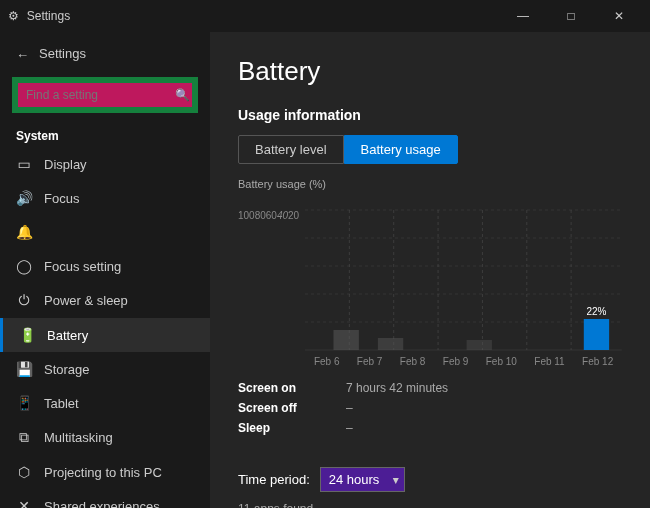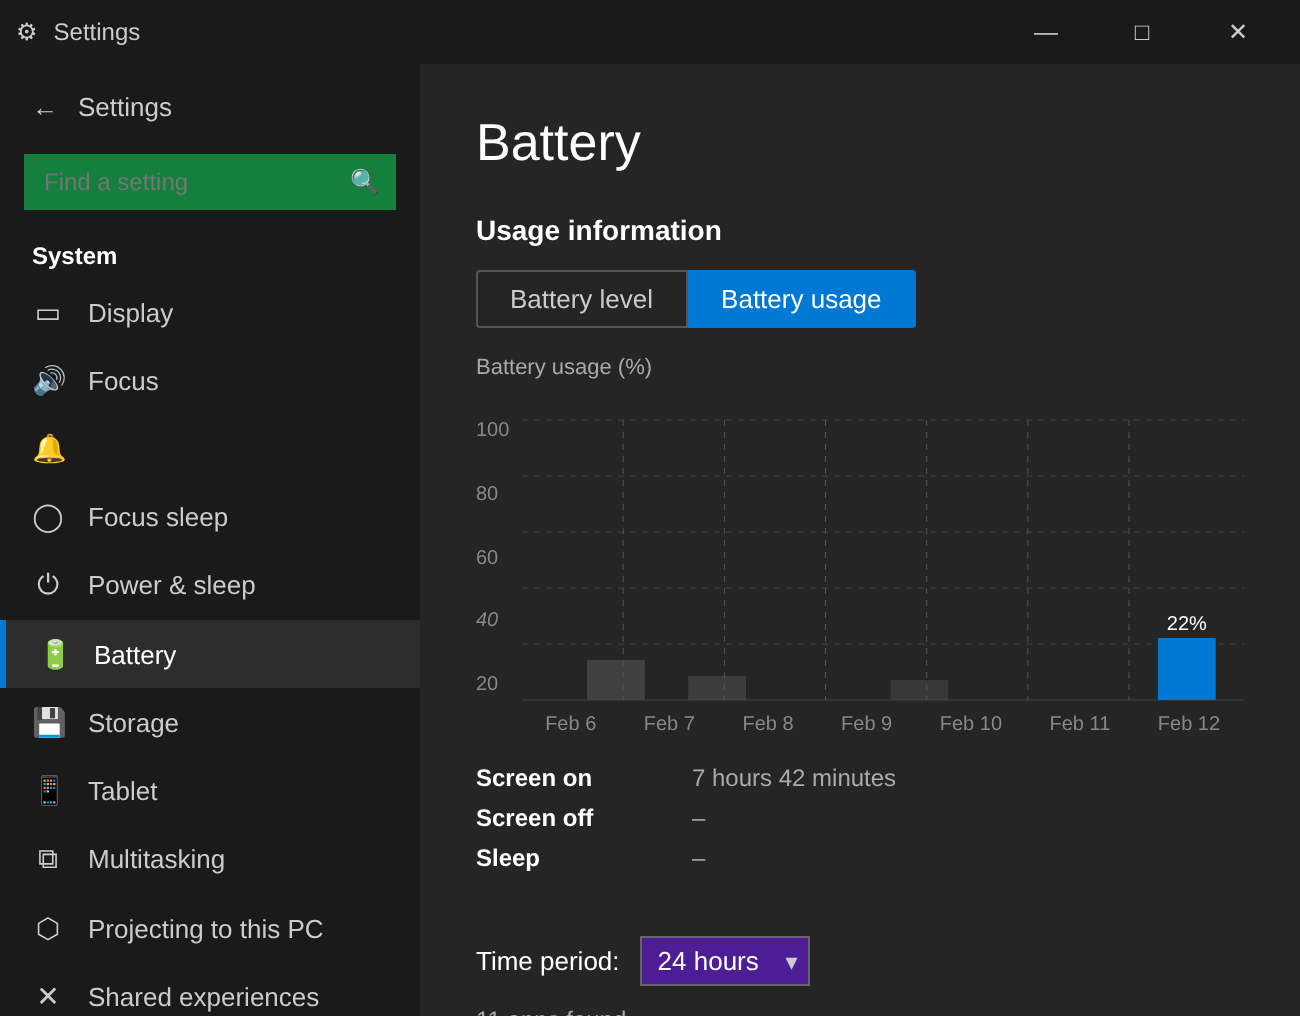--- a/index.html
+++ b/index.html
@@ -65,22 +65,22 @@
       font-size: 13px;
       color: #ccc;
       cursor: pointer;
     }
     .sidebar-search {
       margin: 6px 12px 10px;
       position: relative;
     }
     .sidebar-search input {
       width: 100%;
-      background: #15803d;
-      border: 2px solid #15803d;
+      background: #be185d;
+      border: 6px solid #15803d;
       color: #fff;
       padding: 5px 30px 5px 8px;
       font-size: 12px;
       outline: none;
     }
     .sidebar-search-icon {
       position: absolute;
       right: 8px;
       top: 50%;
       transform: translateY(-50%);
@@ -279,21 +279,21 @@
     </div>
     <div class="sidebar-item">
       <span class="icon">🔊</span>
       <span>Focus</span>
     </div>
     <div class="sidebar-item">
       <span class="icon">🔔</span>
     </div>
     <div class="sidebar-item">
       <span class="icon">◯</span>
-      <span>Focus sleep</span>
+      <span>Focus setting</span>
     </div>
     <div class="sidebar-item">
       <span class="icon">⏻</span>
       <span>Power &amp; sleep</span>
     </div>
     <div class="sidebar-item active">
       <span class="icon">🔋</span>
       <span>Battery</span>
     </div>
     <div class="sidebar-item">
@@ -325,21 +325,21 @@
 
     <div class="tabs">
       <button class="tab">Battery level</button>
       <button class="tab active">Battery usage</button>
     </div>
 
     <div class="chart-area">
       <div class="chart-label">Battery usage (%)</div>
       <div style="display:flex; gap:6px;">
 
-        <div style="display:flex; flex-direction:column; justify-content:space-between; height:140px; padding-bottom:2px;">
+        <div style="display:flex; flex-direction:row; justify-content:space-between; height:140px; padding-bottom:2px;">
           <span style="font-size:10px;color:#888;">100</span>
           <span style="font-size:10px;color:#888;">80</span>
           <span style="font-size:10px;color:#888;">60</span>
           <span style="font-size:10px;color:#888;font-style:italic;">40</span>
           <span style="font-size:10px;color:#888;">20</span>
         </div>
 
         <div style="flex:1; position:relative;">
           <svg width="100%" height="140" style="overflow:visible;">
 

